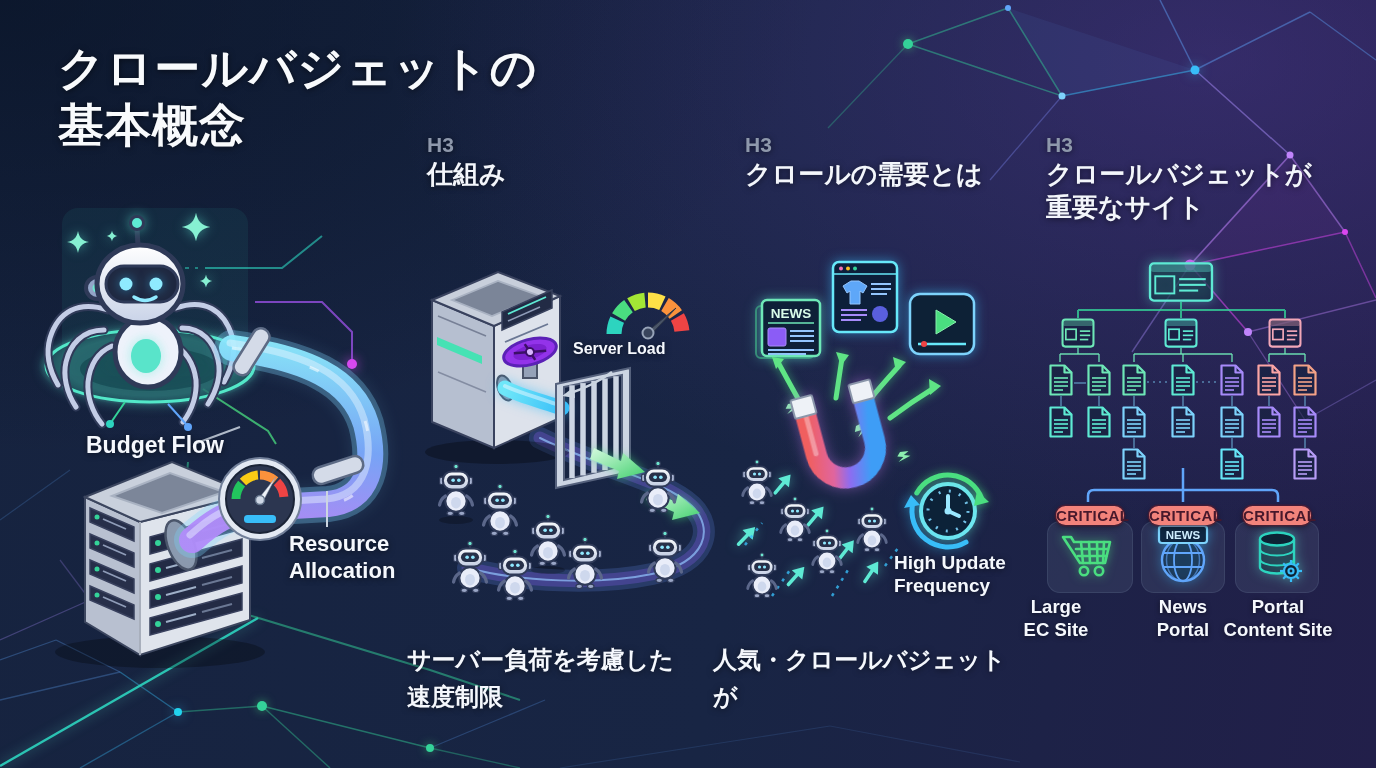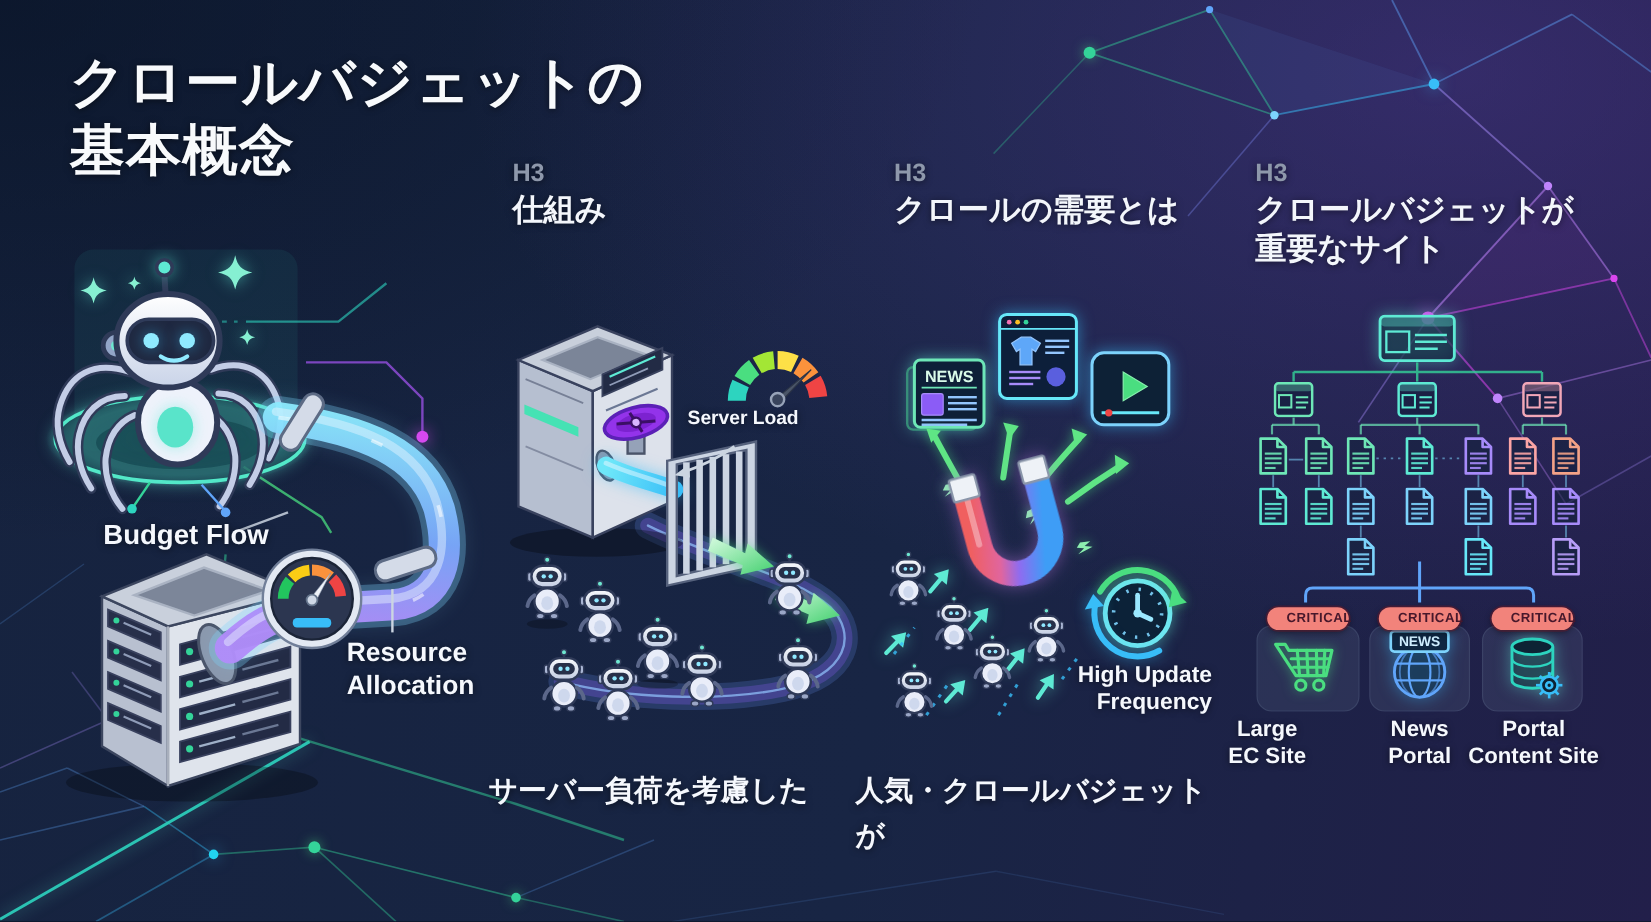--- a/index.html
+++ b/index.html
@@ -16,23 +16,22 @@
   svg{display:block;overflow:visible;}
   .txt{position:absolute;text-shadow:0 1px 6px rgba(0,0,0,.55);}
   .title{left:58px;top:40px;font-size:46px;line-height:57px;font-weight:800;letter-spacing:1px;color:#f8fafc;}
   .h3tag{font-size:21px;font-weight:700;color:#8e98ab;}
   .colhead{font-size:26px;line-height:33px;font-weight:800;color:#f3f6fb;}
   .caption{font-size:24px;line-height:37px;font-weight:800;text-align:left;color:#f5f8fd;}
   .minilabel{font-weight:700;color:#f5f8fd;}
   .card{position:absolute;background:rgba(151,170,200,.12);border:1px solid rgba(151,170,200,.14);border-radius:13px;}
   .badge{
     position:absolute;width:68px;height:19px;border-radius:10px;background:#f2837b;
-    color:#47182b;font-size:11px;line-height:19px;font-weight:800;text-align:center;letter-spacing:.4px;
+    color:#47182b;font-size:15px;line-height:19px;font-weight:800;text-align:center;letter-spacing:.4px;
     box-shadow:0 0 0 1.5px rgba(110,25,40,.45),0 2px 6px rgba(0,0,0,.45);
-    padding-left:16px;
   }
   .sitelabel{position:absolute;font-size:18.5px;line-height:22.5px;font-weight:700;text-align:center;color:#f5f8fd;text-shadow:0 1px 5px rgba(0,0,0,.55);}
   .glow-teal{filter:drop-shadow(0 0 6px rgba(94,234,212,.55));}
   .glow-green{filter:drop-shadow(0 0 5px rgba(74,222,128,.6));}
   .glow-blue{filter:drop-shadow(0 0 6px rgba(56,189,248,.55));}
   .glow-soft{filter:drop-shadow(0 0 8px rgba(125,211,252,.4));}
 </style>
 </head>
 <body>
 
@@ -653,21 +652,21 @@
     <div>クロールバジェットが</div>
     <div>重要なサイト</div>
   </div>
 
   <div class="txt minilabel" style="left:86px;top:432px;font-size:23px">Budget Flow</div>
   <div class="txt minilabel" style="left:289px;top:530px;font-size:22px;line-height:27px">
     <div>Resource</div>
     <div>Allocation</div>
   </div>
   <div class="txt minilabel" style="left:573px;top:340px;font-size:16px">Server Load</div>
-  <div class="txt minilabel" style="left:894px;top:551px;width:116px;font-size:19px;line-height:23px;text-align:right">
+  <div class="txt minilabel" style="left:894px;top:551px;width:116px;font-size:19px;line-height:23px;text-align:left">
     <div>High Update</div>
     <div>Frequency</div>
   </div>
 
   <div class="badge" style="left:1056px;top:506px">CRITICAL</div>
   <div class="badge" style="left:1149px;top:506px">CRITICAL</div>
   <div class="badge" style="left:1243px;top:506px">CRITICAL</div>
 
   <div class="sitelabel" style="left:1010px;top:596px;width:92px">
     <div>Large</div>
@@ -677,18 +676,19 @@
     <div>News</div>
     <div>Portal</div>
   </div>
   <div class="sitelabel" style="left:1222px;top:596px;width:112px">
     <div>Portal</div>
     <div>Content Site</div>
   </div>
 
   <div class="txt caption" style="left:407px;top:641px;width:310px">
     <div>サーバー負荷を考慮した</div>
+    <div>速度制限</div>
   </div>
   <div class="txt caption" style="left:713px;top:641px;width:312px">
     <div>人気・クロールバジェットが</div>
   </div>
 
 </div>
 
 </body></html>

